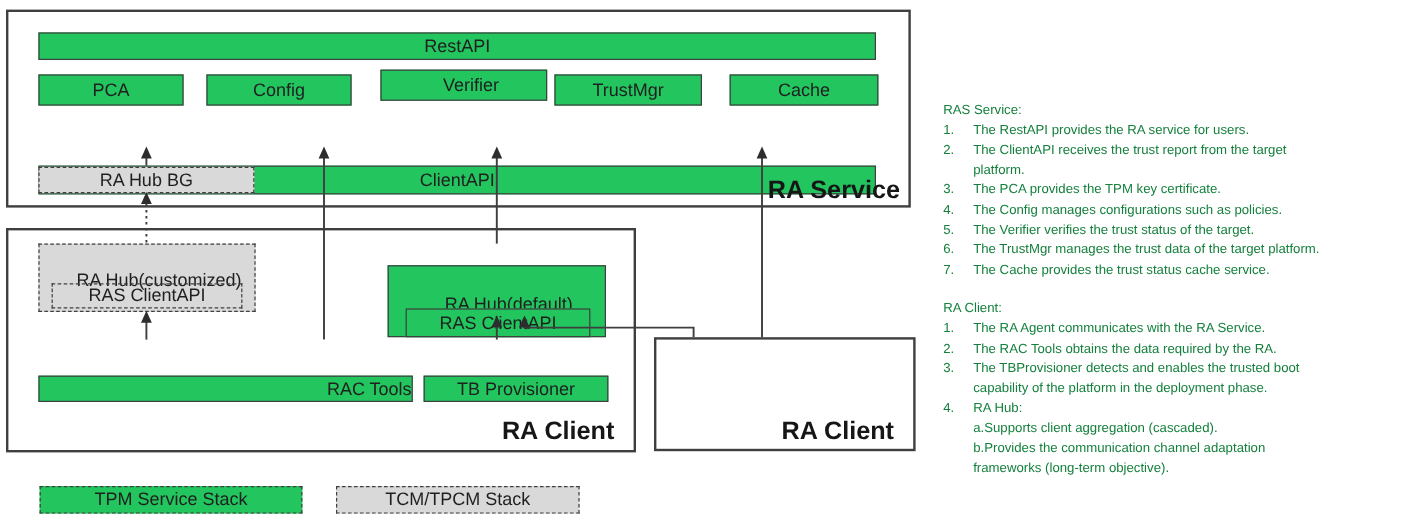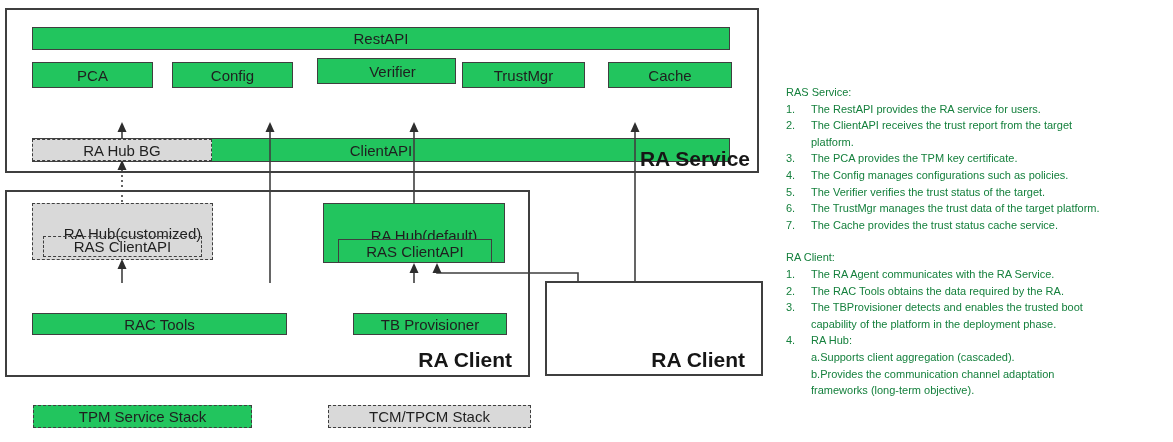--- a/index.html
+++ b/index.html
@@ -70,45 +70,45 @@
 
   <div class="box outer" style="left:5px;top:190px;width:525px;height:187px;"></div>
 
   <div class="box dashed gray hub" style="left:32px;top:203px;width:181px;height:57px;">
     <span>RA Hub(customized)</span>
     <div class="box dashed" style="left:10px;top:32px;width:159px;height:21px;background:transparent;">
       <span>RAS ClientAPI</span>
     </div>
   </div>
 
-  <div class="box hub" style="left:323px;top:203px;width:182px;height:60px;">
+  <div class="box hub" style="left:323px;top:221px;width:182px;height:60px;">
     <span>RA Hub(default)</span>
     <div class="box" style="left:14px;top:35px;width:154px;height:24px;">
       <span>RAS ClientAPI</span>
     </div>
   </div>
 
 
-  <div class="box" style="left:32px;top:313px;width:255px;height:22px;">
+  <div class="box" style="left:32px;top:313px;width:312px;height:22px;justify-content:flex-end;">
     <span>RAC Tools</span>
   </div>
 
   <div class="box" style="left:353px;top:313px;width:154px;height:22px;">
     <span>TB Provisioner</span>
   </div>
 
   <div class="corner-label" style="left:320px;top:348px;width:192px;">RA Client</div>
 
   <div class="box outer" style="left:545px;top:281px;width:218px;height:95px;"></div>
   <div class="corner-label" style="left:553px;top:348px;width:192px;">RA Client</div>
 
   <div class="box dashed" style="left:33px;top:405px;width:219px;height:23px;">
     <span>TPM Service Stack</span>
   </div>
-  <div class="box dashed gray" style="left:280px;top:405px;width:203px;height:23px;margin-left:48px;">
+  <div class="box dashed gray" style="left:280px;top:405px;width:203px;height:23px;">
     <span>TCM/TPCM Stack</span>
   </div>
 
   <svg class="arrows" width="780" height="442" viewBox="0 0 780 442">
 
     <line x1="122" y1="283" x2="122" y2="268" stroke="#3f3f3f" stroke-width="1.6"></line>
     <polygon points="122,259 117.5,269 126.5,269" fill="#2d2d2d"></polygon>
 
     <line x1="122" y1="202" x2="122" y2="170" stroke="#3f3f3f" stroke-width="1.6" stroke-dasharray="2 3"></line>
     <polygon points="122,160 117.5,170 126.5,170" fill="#2d2d2d"></polygon>

